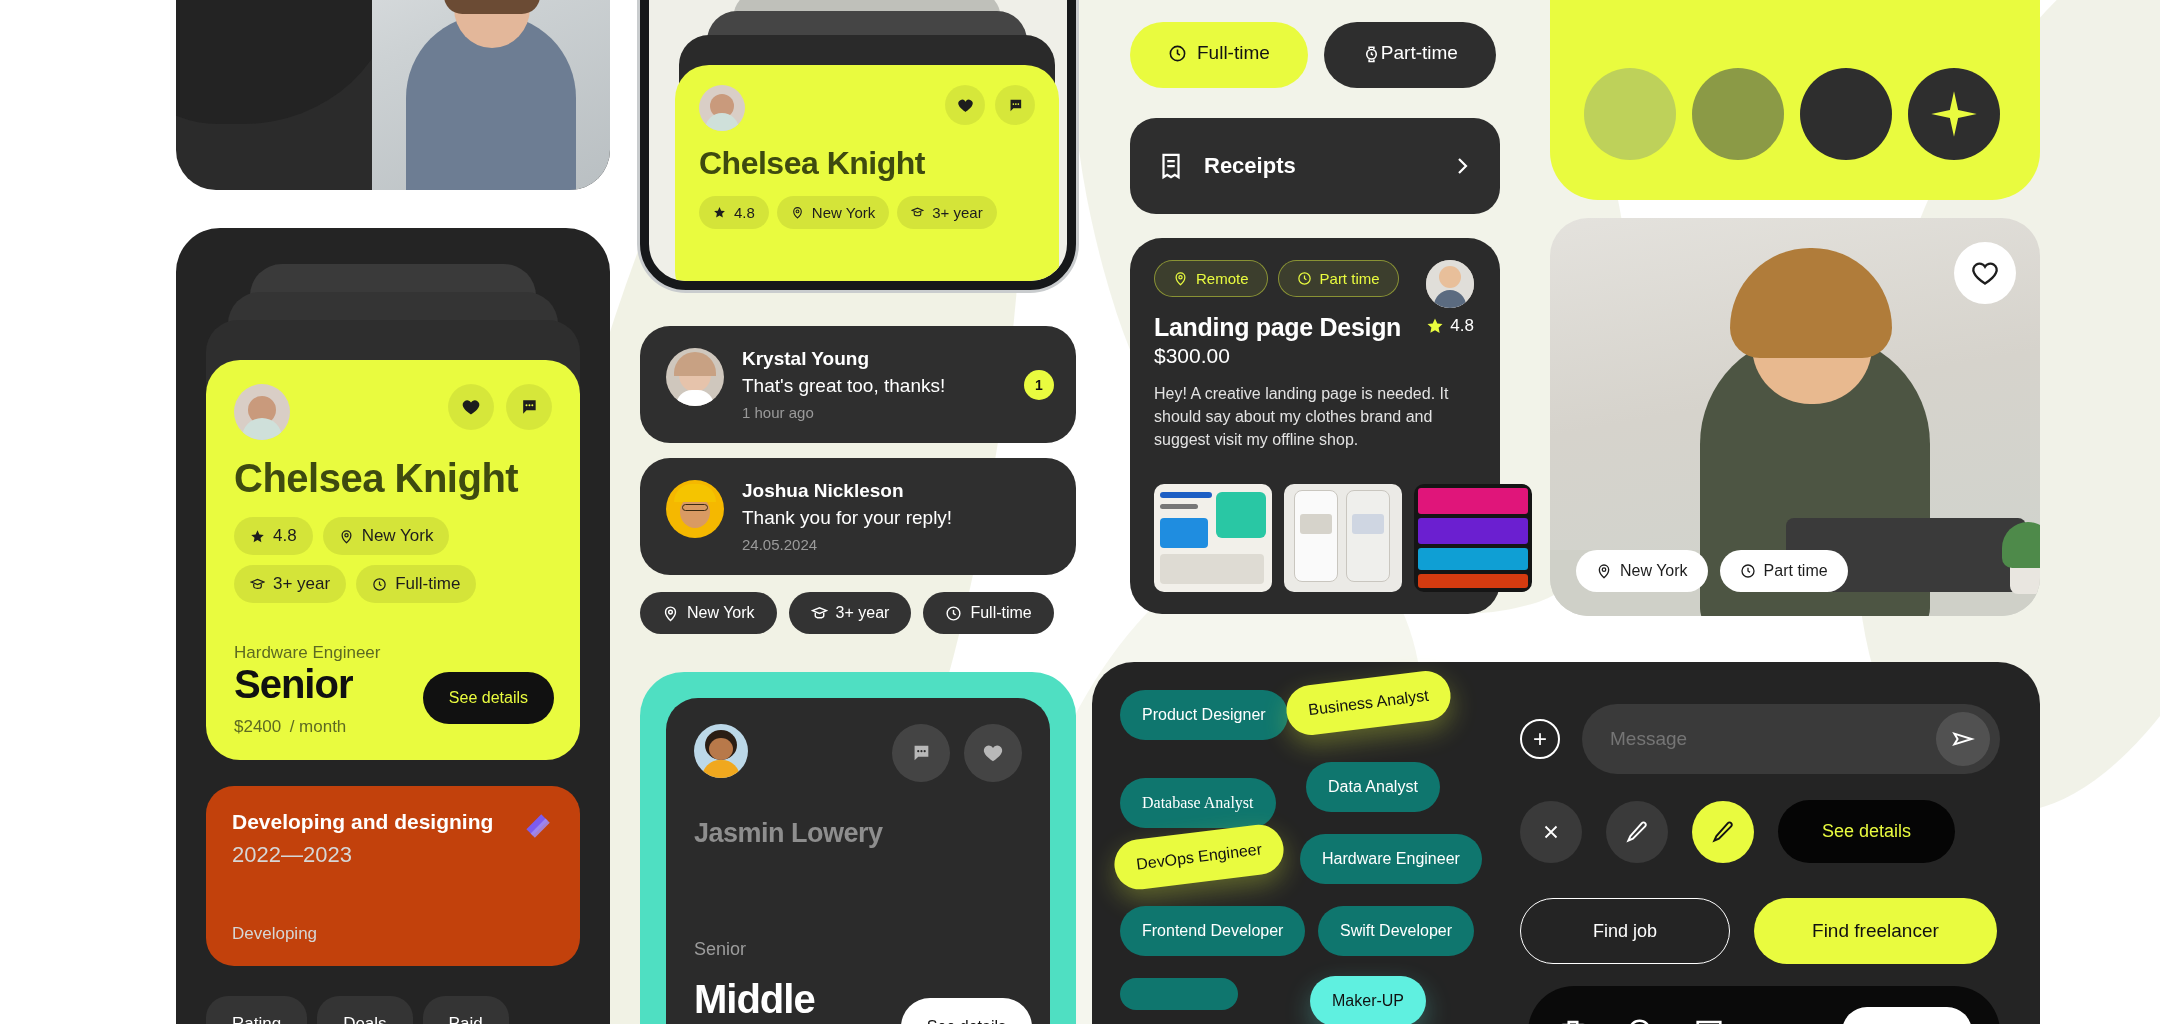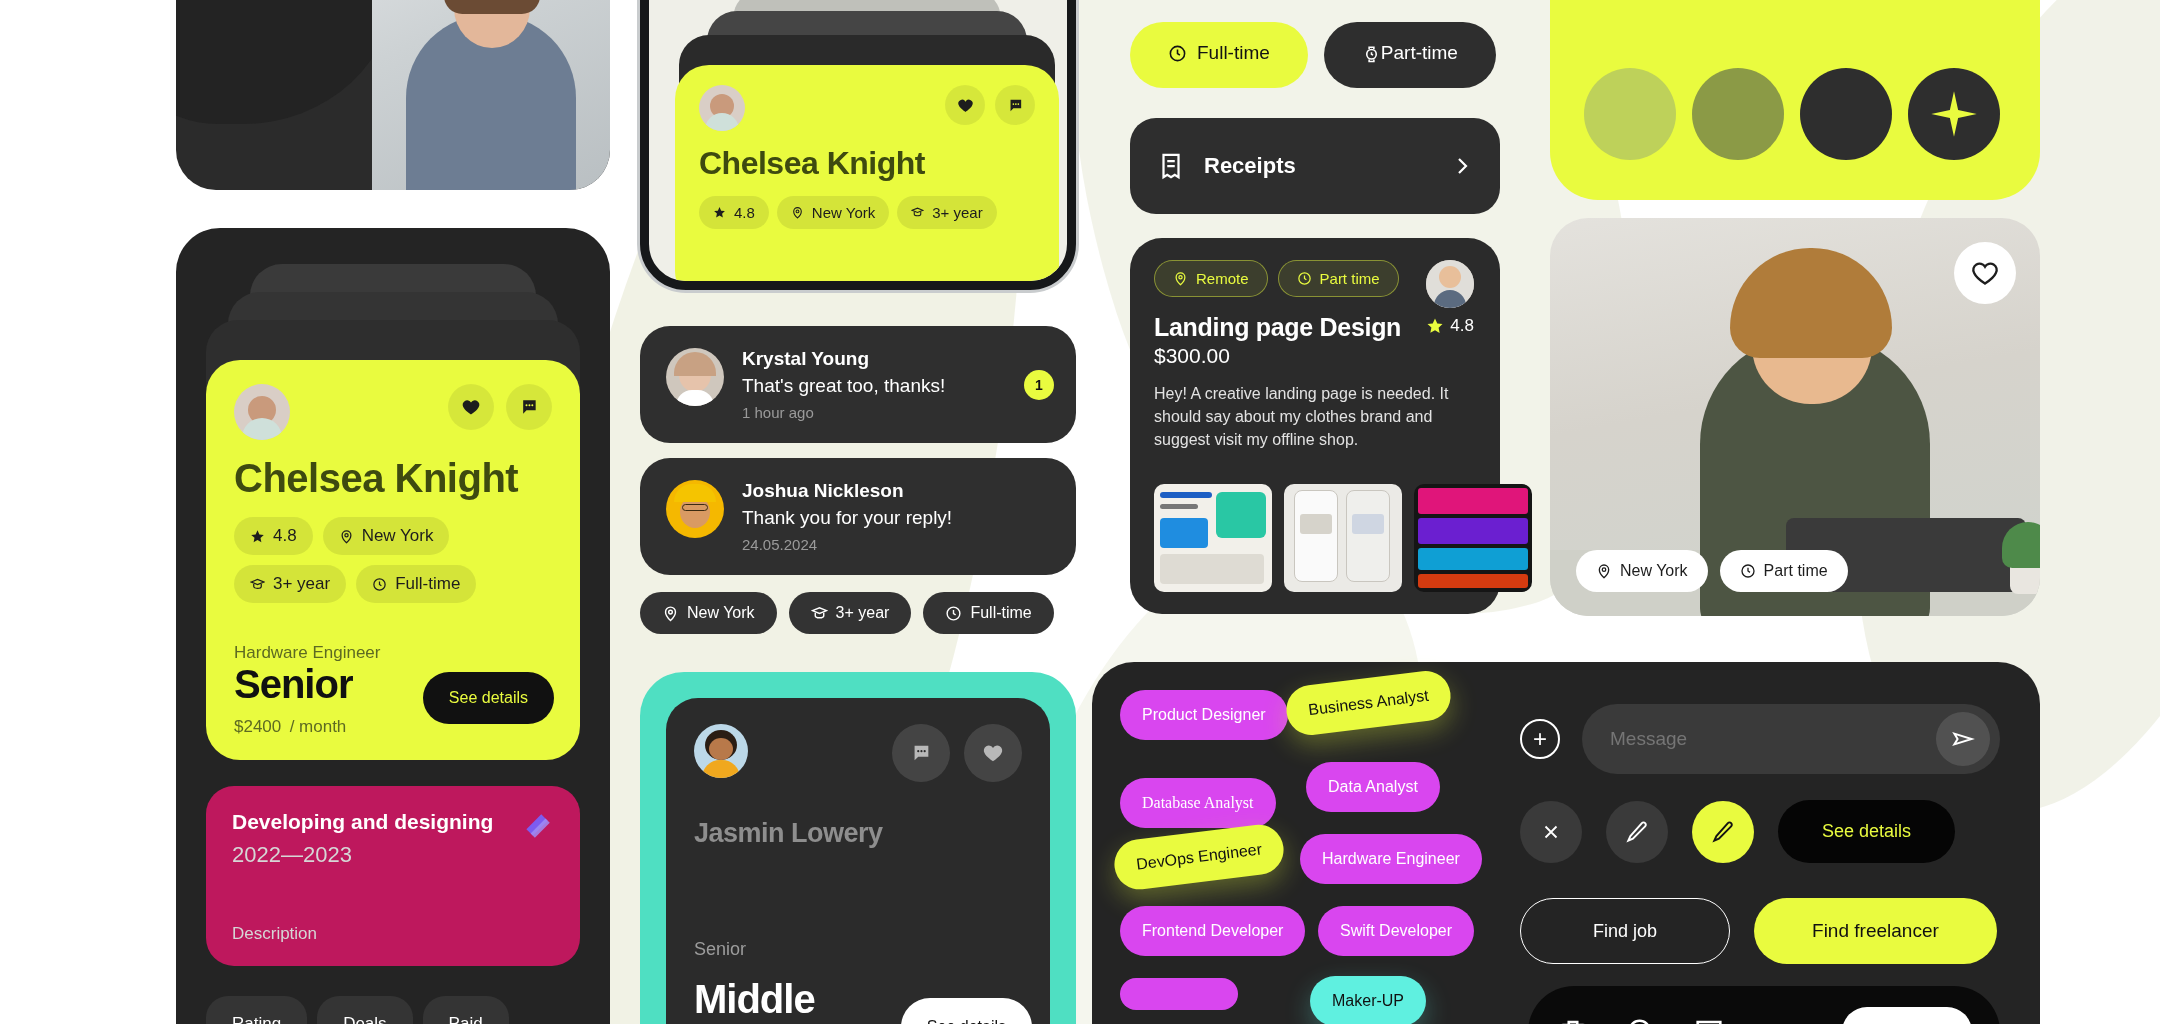--- a/index.html
+++ b/index.html
@@ -54,21 +54,21 @@
      background:#e9fb3f;border-radius:34px;padding:24px 28px;}
   .pc-name{font-size:40px;font-weight:700;color:#3e4a10;letter-spacing:-.5px;margin-top:16px;}
   .pc-chips{display:flex;flex-wrap:wrap;gap:10px;margin-top:16px;}
   .pc-role{color:#5d6a22;font-size:17px;margin-top:40px;}
   .pc-level{font-size:40px;font-weight:700;color:#111;letter-spacing:-1px;line-height:1.05;}
   .pc-price{font-size:30px;font-weight:700;color:#111;}
   .pc-price span{font-size:17px;font-weight:400;color:#5d6a22;}
   #see-details-dark{position:absolute;right:26px;bottom:36px;background:#111;color:#e9fb3f;
      border-radius:999px;padding:17px 26px;font-size:16px;font-weight:500;border:none;cursor:pointer;}
 
-  #exp-card{position:absolute;left:30px;top:558px;width:374px;height:180px;background:#be185d;
+  #exp-card{position:absolute;left:30px;top:558px;width:374px;height:180px;background:#c2410c;
      border-radius:28px;padding:24px 26px;color:#fff;}
   .exp-title{font-size:21px;font-weight:700;}
   .exp-years{font-size:22px;color:#d6d6d6;margin-top:8px;}
   .exp-desc{font-size:17px;color:#d6d6d6;position:absolute;left:26px;bottom:22px;}
   .exp-logo{position:absolute;right:26px;top:24px;width:34px;height:34px;}
   #left-tabs{position:absolute;left:30px;top:768px;display:flex;gap:10px;}
   .ltab{background:#343434;color:#fff;border-radius:22px 22px 0 0;padding:18px 26px;font-size:17px;}
 
   
   #phone-mock{left:640px;top:-150px;width:436px;height:440px;background:#efefe8;
@@ -147,21 +147,21 @@
   .pc-plant{position:absolute;left:452px;bottom:48px;width:52px;height:46px;background:#4e8a4a;border-radius:26px 26px 10px 10px;}
   .pc-pot{position:absolute;left:460px;bottom:22px;width:36px;height:30px;background:#e9e6e0;border-radius:4px 4px 8px 8px;}
   #fav-btn{position:absolute;right:24px;top:24px;width:62px;height:62px;background:#fff;}
   .photo-chips{position:absolute;left:26px;bottom:24px;display:flex;gap:12px;}
   .chip-white{background:#fff;color:#1d1d1d;padding:12px 20px;font-size:16px;}
 
   #bottom-panel{left:1092px;top:662px;width:948px;height:420px;background:#242424;border-radius:42px;}
 
   #tagcloud{position:absolute;left:28px;top:28px;width:420px;}
   .tag{display:inline-flex;align-items:center;justify-content:center;border-radius:999px;
-       background:#d946ef;color:#fff;font-size:16px;padding:16px 22px;position:absolute;white-space:nowrap;}
+       background:#0f766e;color:#fff;font-size:16px;padding:16px 22px;position:absolute;white-space:nowrap;}
   .tag-lime{background:#e9fb3f;color:#111;font-weight:500;}
   .tag-teal{background:#5ff0e0;color:#111;font-weight:500;}
 
   #msg-input-row{position:absolute;left:1520px;top:704px;display:flex;align-items:center;gap:22px;z-index:4;}
   #plus-btn{width:40px;height:40px;border:2px solid #fff;color:#fff;font-size:24px;line-height:0;}
   #msg-field{width:418px;height:70px;background:#3a3a3a;border-radius:999px;display:flex;align-items:center;
      padding:0 10px 0 28px;}
   #msg-text{flex:1;color:#c7c7c7;font-size:19px;background:transparent;border:none;outline:none;font-family:inherit;}
   #send-btn{width:54px;height:54px;background:rgba(255,255,255,.12);}
 
@@ -261,21 +261,21 @@
     <div class="pc-price">
       <span>$2400</span>
       <span>/ month</span>
     </div>
     <button id="see-details-dark">See details</button>
   </div>
 
   <div id="exp-card">
     <div class="exp-title">Developing and designing</div>
     <div class="exp-years">2022—2023</div>
-    <div class="exp-desc">Description</div>
+    <div class="exp-desc">Developing</div>
     <svg class="exp-logo" viewBox="0 0 32 32">
       <path d="M6 18 L20 4 L26 10 L12 24 Z" fill="#7c5cf0"></path>
       <path d="M10 22 L24 8 L28 12 L14 26 Z" fill="#a08cf5" opacity=".85"></path>
     </svg>
   </div>
 
   <div id="left-tabs">
     <div class="ltab">Rating</div>
     <div class="ltab">Deals</div>
     <div class="ltab">Paid</div>

